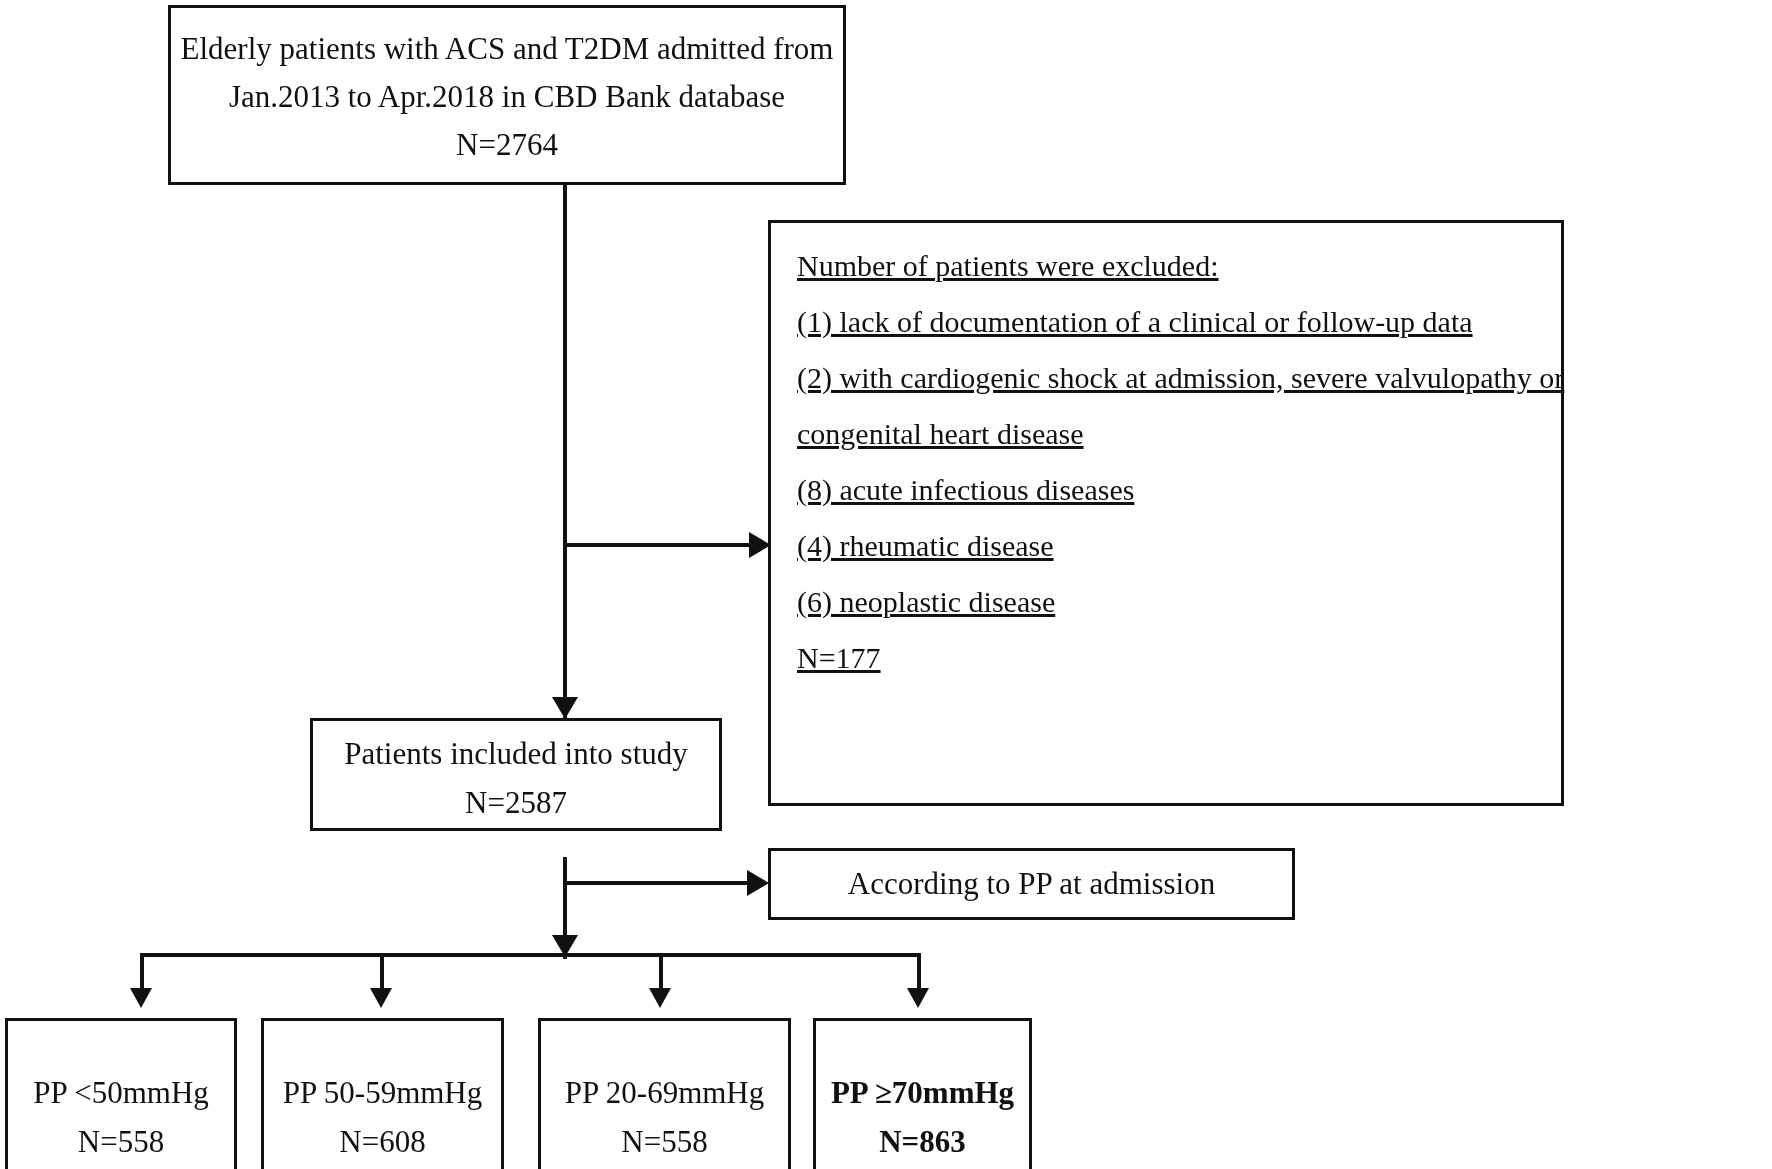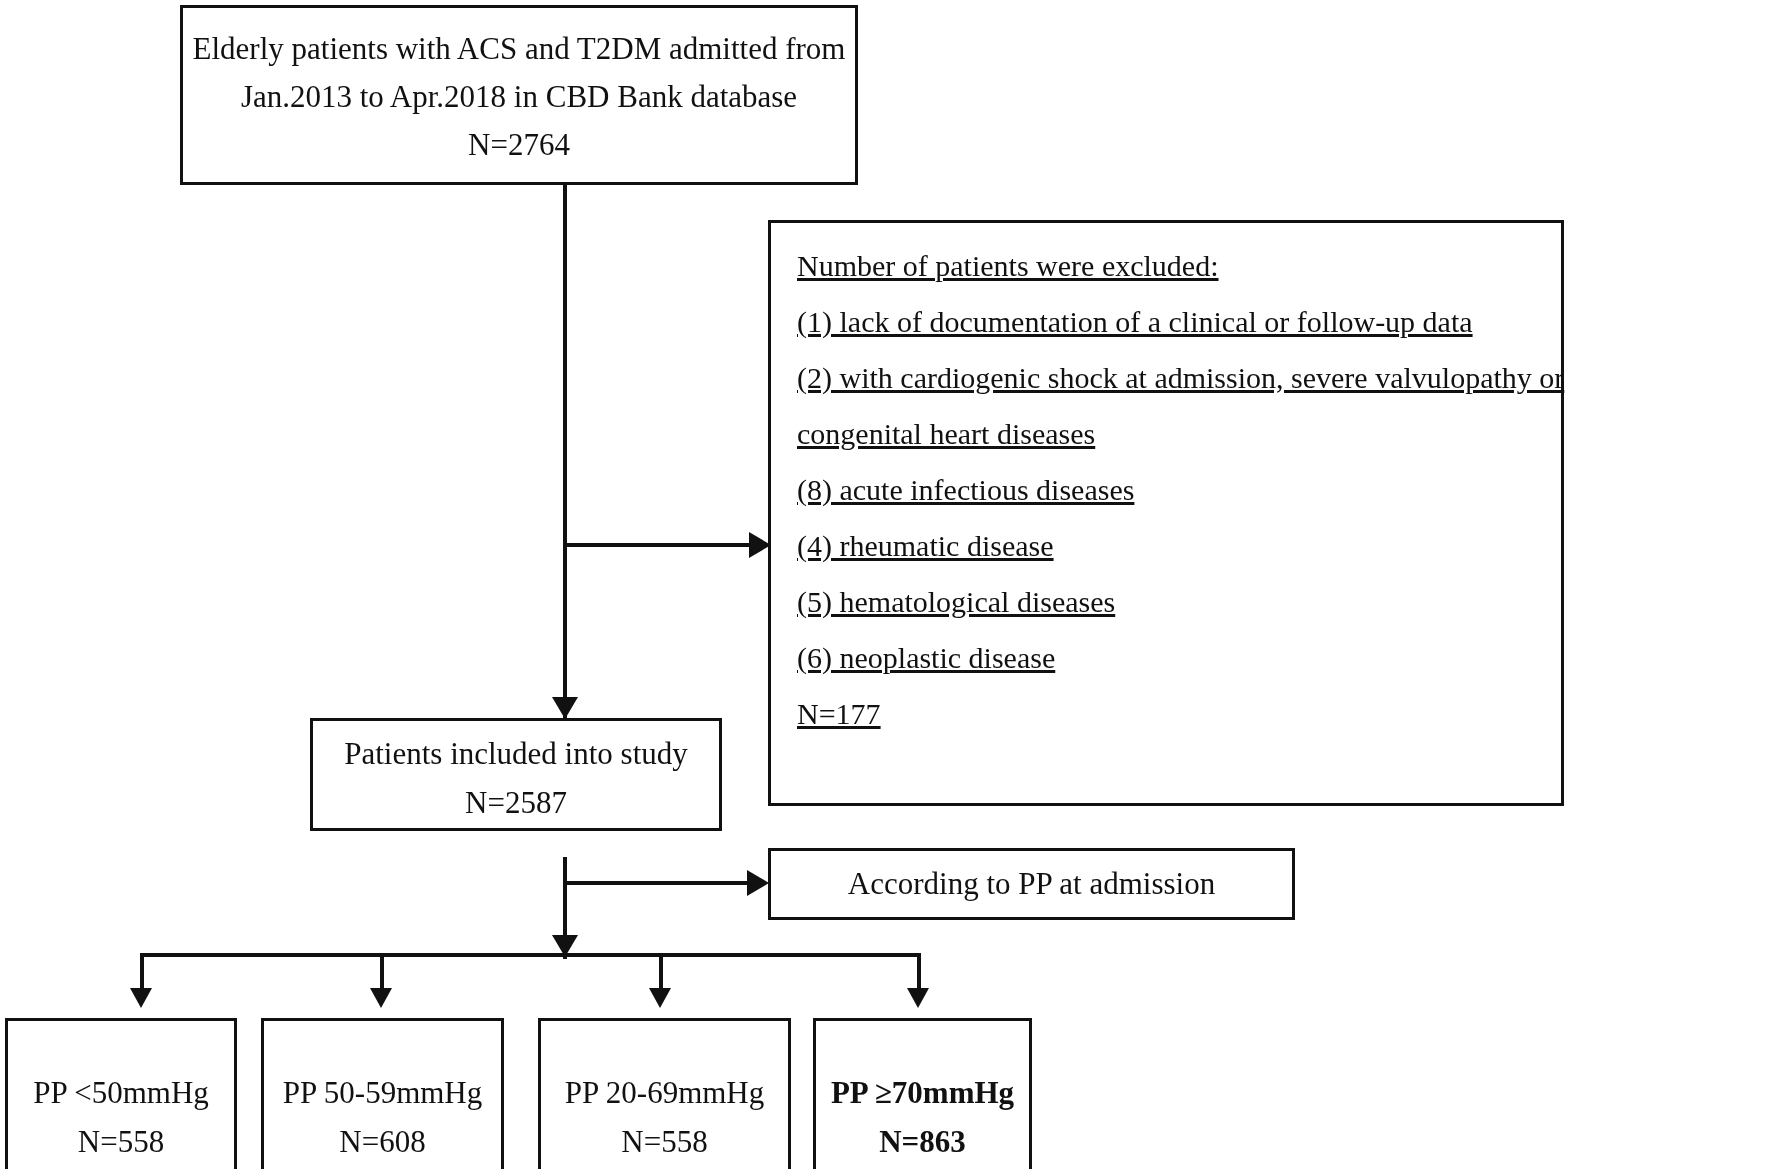--- a/index.html
+++ b/index.html
@@ -41,21 +41,21 @@
   .box .line {
     position: static;
     display: block;
   }
   .box.left-align .line {
     text-align: left;
   }
 
   
   #box-source {
-    left: 180px;
+    left: 168px;
     top: 5px;
     width: 678px;
     height: 180px;
     padding: 14px 20px 10px 20px;
   }
   #box-source .line { font-size: 31px; line-height: 1.55; }
 
   
   #box-exclusion {
     left: 768px;
@@ -165,24 +165,23 @@
   <div class="box" id="box-source">
     <span class="line">Elderly patients with ACS and T2DM admitted from</span>
     <span class="line">Jan.2013 to Apr.2018 in CBD Bank database</span>
     <span class="line">N=2764</span>
   </div>
 
   <div class="box left-align" id="box-exclusion">
     <span class="line">Number of patients were excluded:</span>
     <span class="line">(1)  lack of documentation of a clinical or follow-up data</span>
     <span class="line">(2) with cardiogenic shock at admission, severe valvulopathy or</span>
-    <span class="line">congenital heart diseases</span>
+    <span class="line">congenital heart disease</span>
     <span class="line">(8) acute infectious diseases</span>
     <span class="line">(4) rheumatic disease</span>
-    <span class="line">(5) hematological diseases</span>
     <span class="line">(6) neoplastic disease</span>
     <span class="line">N=177</span>
   </div>
 
   <div class="box" id="box-included">
     <span class="line">Patients included into study</span>
     <span class="line">N=2587</span>
   </div>
 
   <div class="box" id="box-according">

